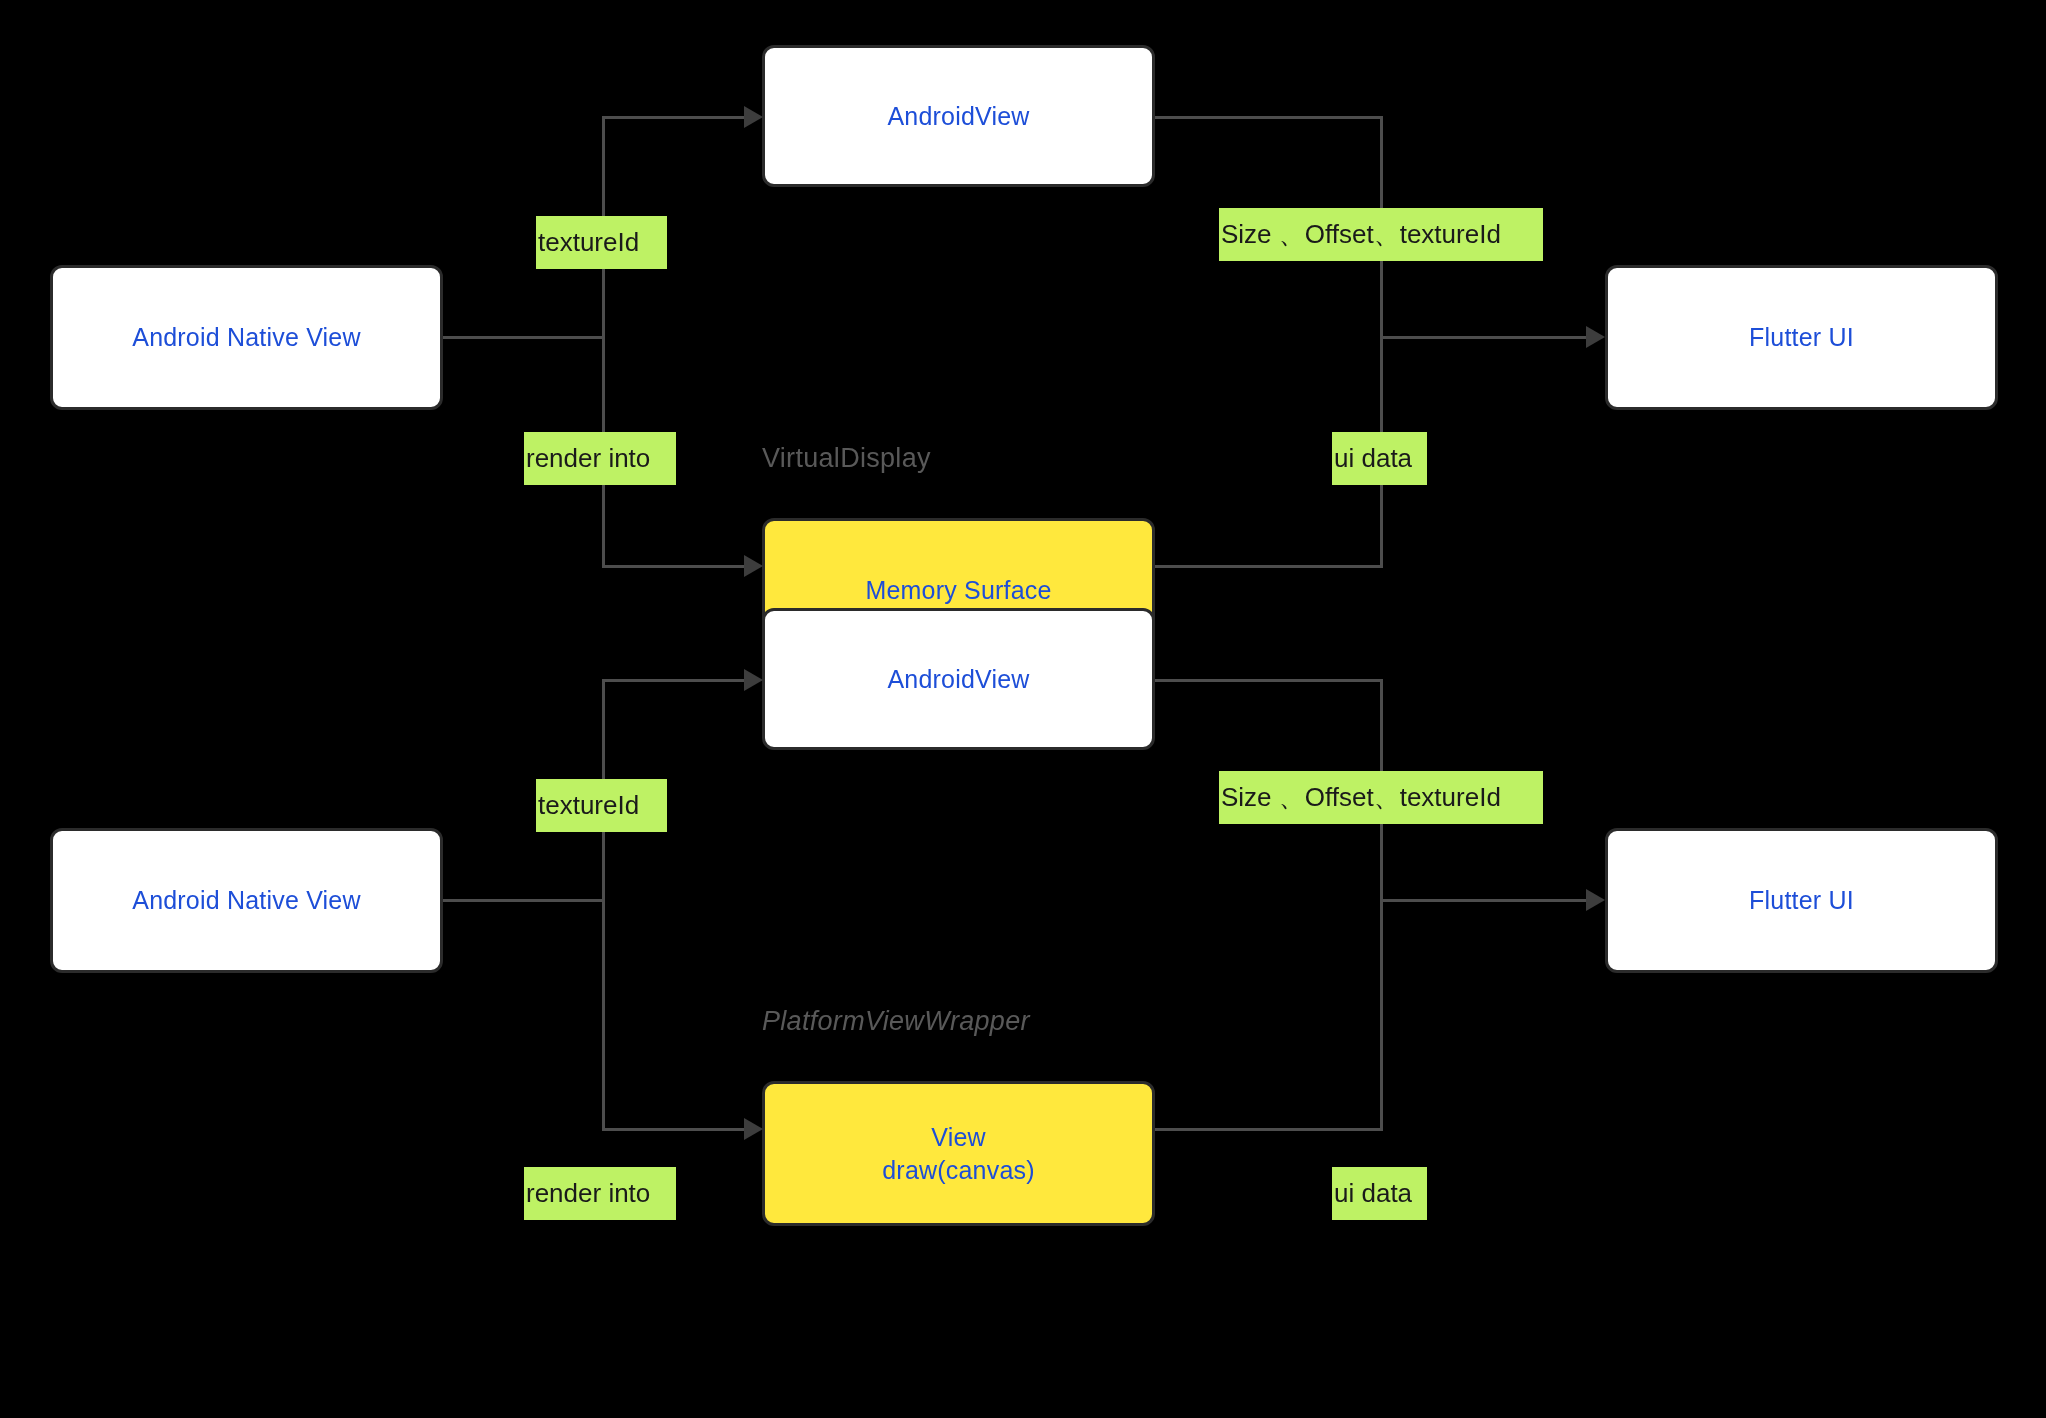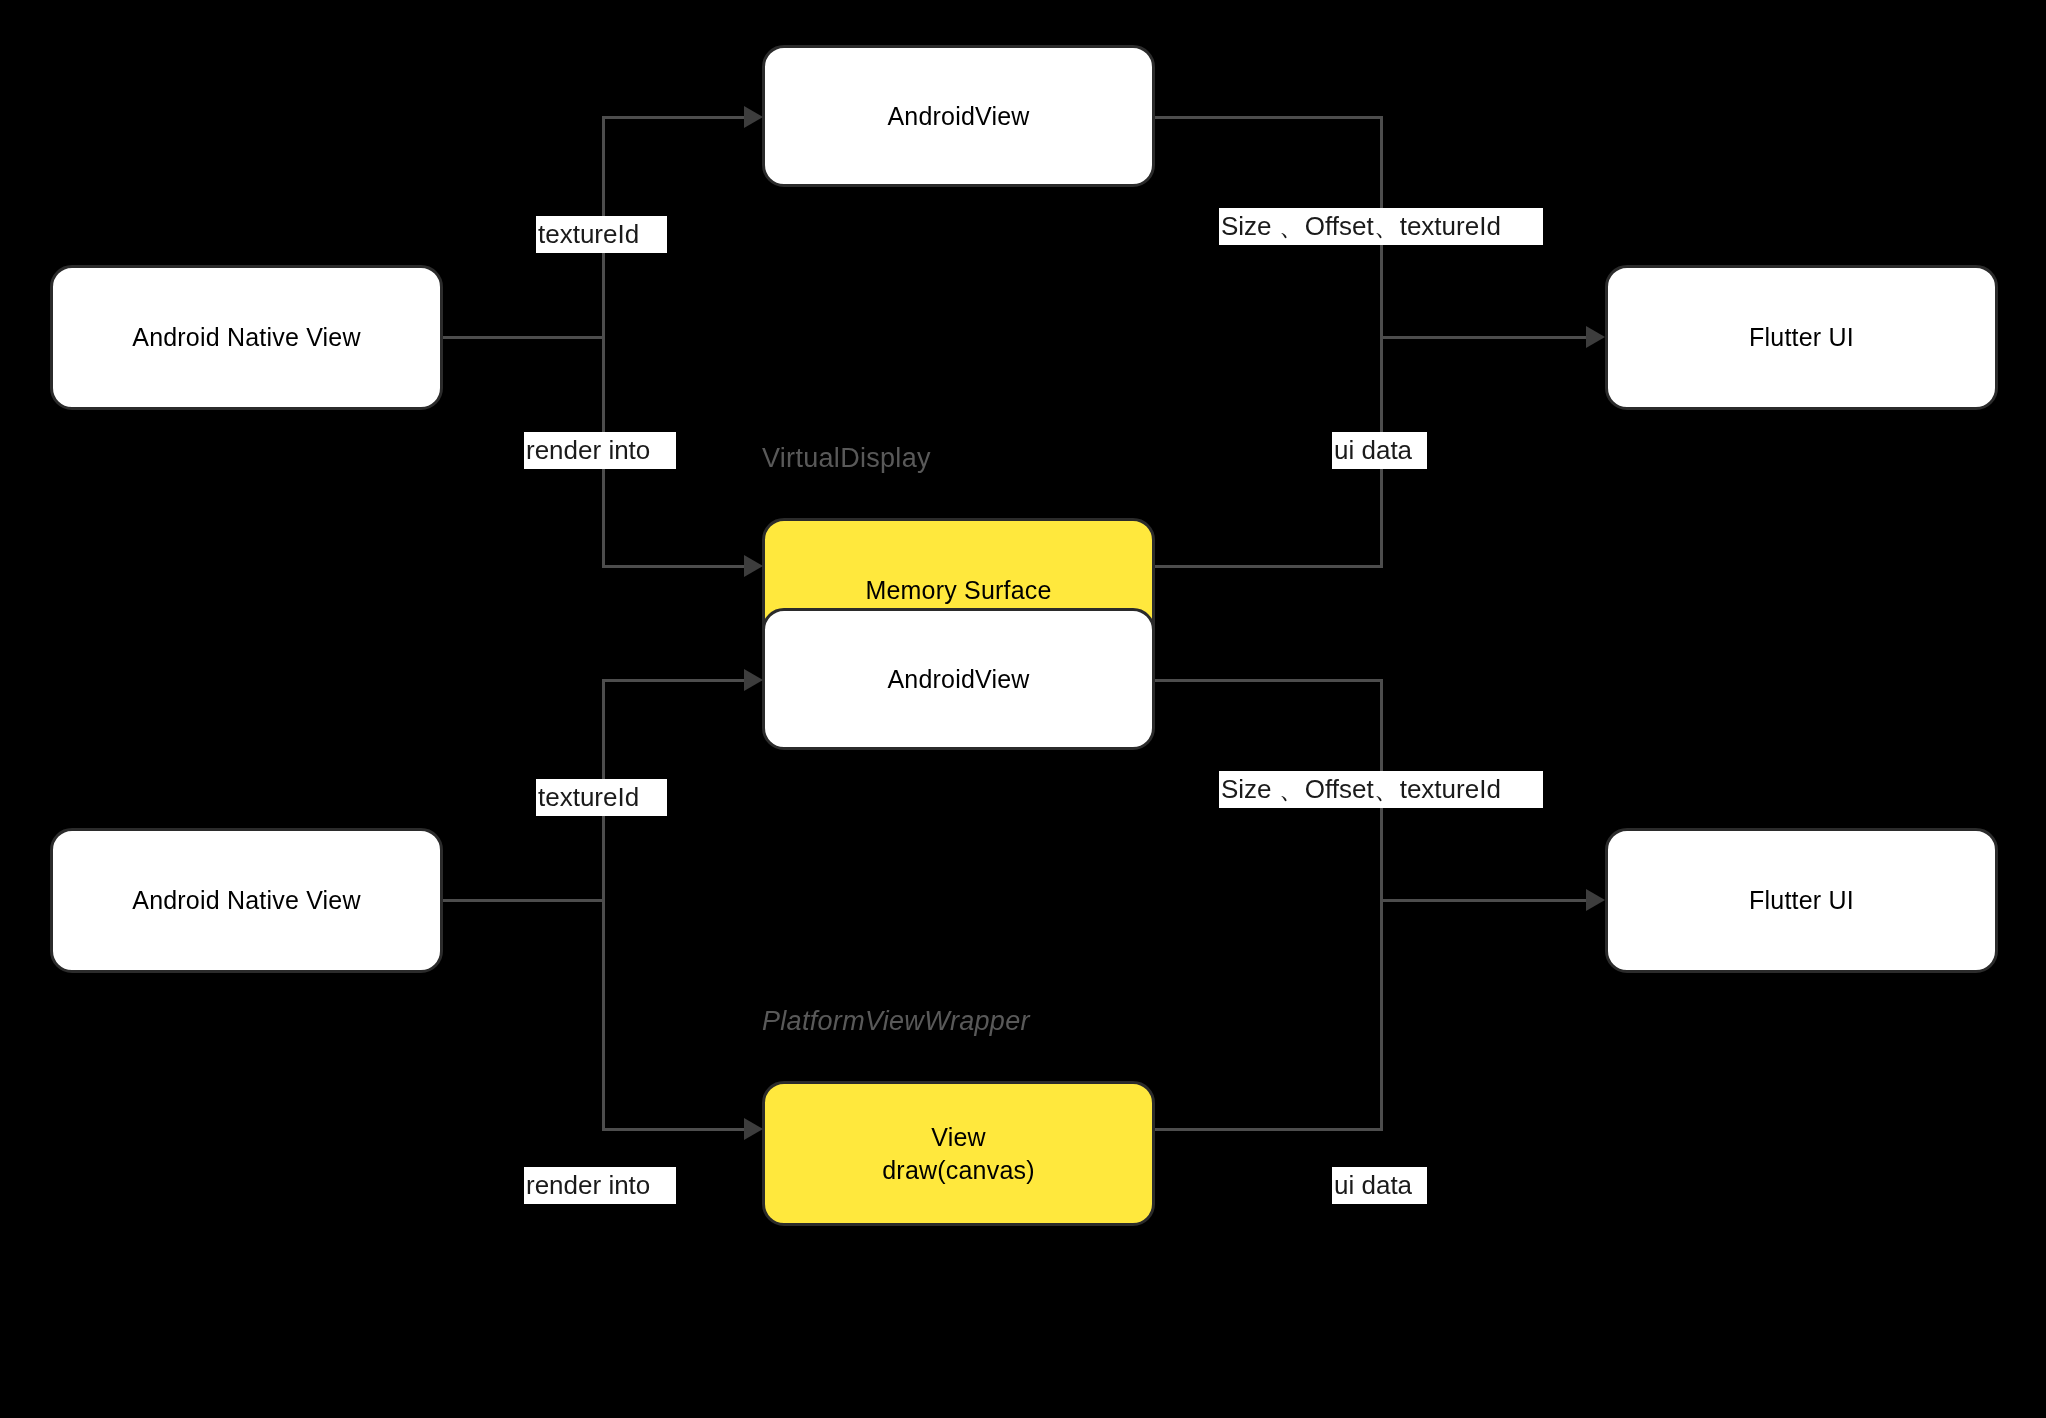--- a/index.html
+++ b/index.html
@@ -14,26 +14,26 @@
     background: #000000;
     overflow: hidden;
     font-family: "Liberation Sans", "DejaVu Sans", sans-serif;
   }
 
   
   .node {
     position: absolute;
     box-sizing: border-box;
     border: 3px solid #2b2b2b;
-    border-radius: 22px;
+    border-radius: 12px;
     display: flex;
     align-items: center;
     justify-content: center;
     text-align: center;
-    color: #000000;
+    color: #1d4ed8;
     font-size: 25px;
     line-height: 1.32;
     letter-spacing: 0.2px;
     white-space: pre-line;
   }
   .node.white { background: #ffffff; }
   .node.yellow { background: #ffe83d; margin-top: 30px; }
 
   
   .group-caption {
@@ -63,25 +63,25 @@
     width: 0;
     height: 0;
     border-top: 11px solid transparent;
     border-bottom: 11px solid transparent;
     border-left: 19px solid #3d3d3d;
   }
 
   
   .edge-label {
     position: absolute;
-    background: #ffffff;
+    background: #bef264;
     color: #1a1a1a;
     font-size: 26px;
     line-height: 1.25;
-    padding: 2px 2px;
+    padding: 10px 2px;
     white-space: nowrap;
     overflow: hidden;
     box-sizing: border-box;
   }
 </style>
 </head>
 <body>
 
 <div id="canvas">
 

